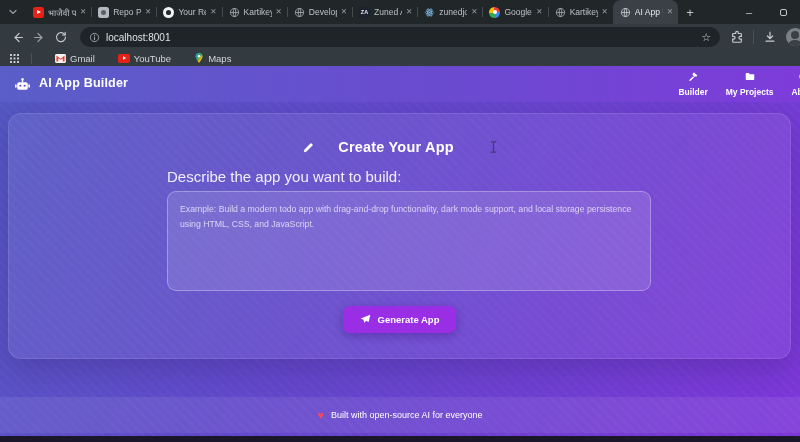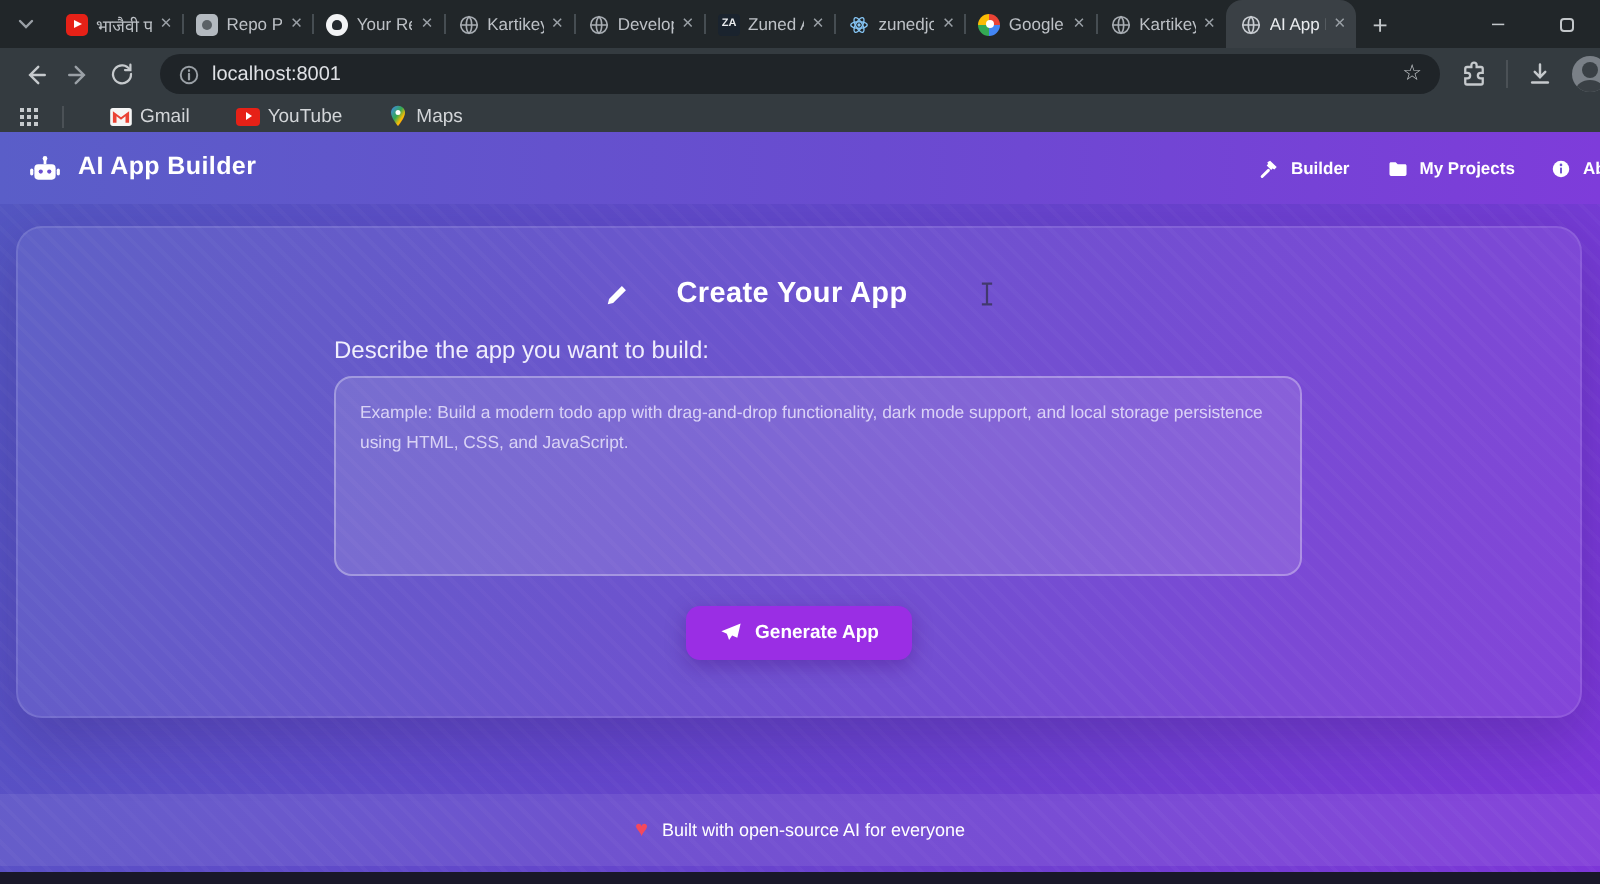--- a/index.html
+++ b/index.html
@@ -66,36 +66,36 @@
   .bm-yt { width:12px; height:9px; background:#e62117; border-radius:2px; display:flex; align-items:center; justify-content:center; }
   .bm-yt i { display:block; width:0; height:0; border-left:3.5px solid #fff; border-top:2.3px solid transparent; border-bottom:2.3px solid transparent; margin-left:1px; }
 
   
   .appheader {
     height:36px; background:linear-gradient(90deg,#5a5ec8 0%, #6a4bd0 55%, #7e3cda 100%);
     display:flex; align-items:center; padding:0 14px; color:#fff; overflow:hidden;
   }
   .brand { display:flex; align-items:flex-start; gap:8px; font-size:12.5px; font-weight:bold; letter-spacing:.2px; }
   .site-nav { margin-left:auto; margin-right:-30px; display:flex; align-items:center; gap:18px; font-size:8.5px; font-weight:bold; white-space:nowrap; }
-  .site-nav .nav-item { display:flex; align-items:center; gap:5px; }
+  .site-nav .nav-item { display:flex; align-items:center; gap:5px;flex-direction:column; }
 
   
   .main { position:relative; height:340px; overflow:hidden;
     background:linear-gradient(118deg,#5457c2 0%, #6347cb 45%, #7d36d8 100%); }
   .main::before { content:''; position:absolute; inset:0; pointer-events:none;
     background:repeating-linear-gradient(45deg, rgba(255,255,255,0.022) 0 2px, transparent 2px 7px); }
   .card {
     position:absolute; left:8px; right:9px; top:11px; height:246px;
     background:rgba(255,255,255,0.065); border:1px solid rgba(255,255,255,0.10);
     border-radius:13px; box-shadow:0 10px 30px rgba(40,20,90,0.25);
   }
   .card-title-row { margin-top:25px; display:flex; align-items:center; justify-content:center; gap:23px;
     color:#fff; font-size:14.5px; font-weight:bold; letter-spacing:.2px; }
   .ibeam { margin-left:13px; opacity:.7; }
-  .form-label { margin:13px 0 6px 158px; color:#f0eefc; font-size:12px; }
+  .form-label { margin:13px 0 6px 158px; color:#f0eefc; font-size:15px; }
   .prompt {
     display:block; margin-left:158px; width:484px; height:100px;
     background:rgba(255,255,255,0.12); border:1px solid rgba(255,255,255,0.30);
     border-radius:9px; padding:10px 12px; color:#fff; font-size:8.7px; line-height:1.75;
     font-family:"Liberation Sans", sans-serif; resize:none; outline:none;
   }
   .prompt::placeholder { color:rgba(233,228,252,0.85); }
   .btn-row { display:flex; justify-content:center; margin-top:15px; }
   .generate-btn {
     display:inline-flex; align-items:center; gap:7px;

